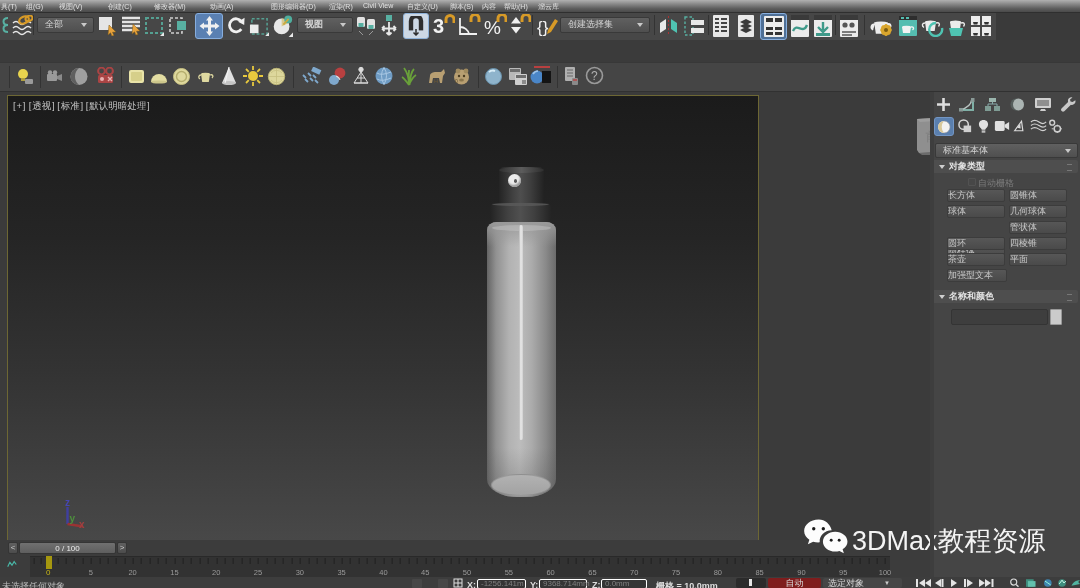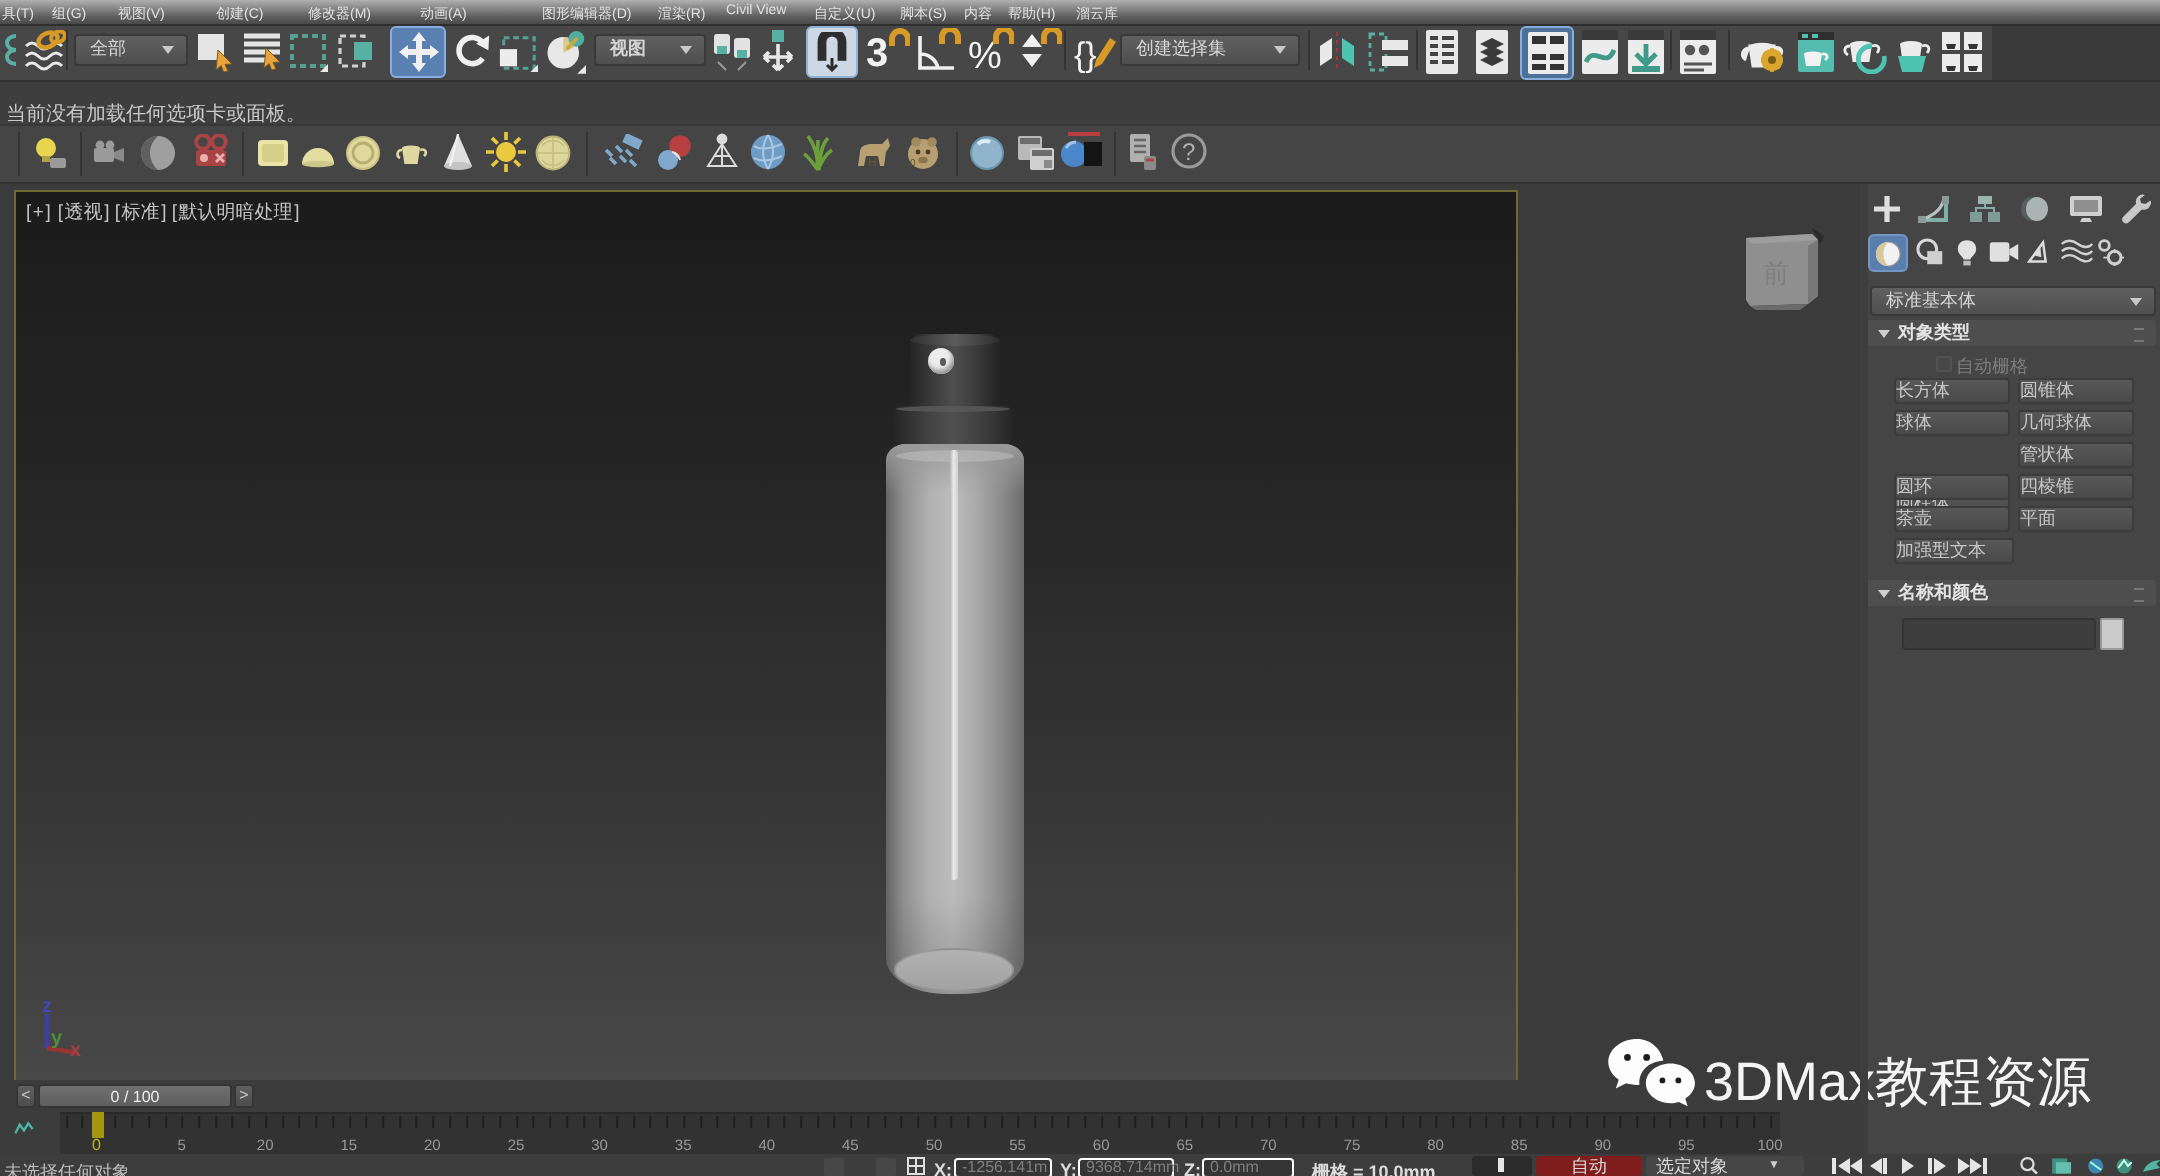--- a/index.html
+++ b/index.html
@@ -14,21 +14,21 @@
   #tb1end{left:996px;top:13px;width:84px;height:27px;background:#3a3a3a;}
   .sep{position:absolute;width:1px;background:#333;}
   .drop{position:absolute;background:linear-gradient(#606060,#4f4f4f);border:1px solid #393939;
     border-radius:2px;color:#d5d5d5;font-size:9px;line-height:13px;padding-left:7px;}
   .drop:after{content:"";position:absolute;right:6px;top:5px;border-left:3.5px solid transparent;
     border-right:3.5px solid transparent;border-top:4.5px solid #c9c9c9;}
   #ribbon{left:0;top:40px;width:1080px;height:22px;background:#3e3e3e;border-top:1px solid #303030;}
   #ribbon .msg{position:absolute;left:3px;top:9px;font-size:10px;color:#c9c9c9;}
   #tb2{left:0;top:62px;width:1080px;height:30px;background:#454545;border-top:1px solid #383838;border-bottom:1px solid #313131;}
   #vp{left:7px;top:95px;width:752px;height:446px;border:1px solid #6d6734;
-    background:linear-gradient(#1b1b1b,#252525 32%,#333 62%,#484848);}
+    background:linear-gradient(#1b1b1b,#252525 32%,#333 62%,#484848);padding-left:44px;}
   #vplabel{left:5px;top:4px;font-size:9.5px;color:#c4c4c4;}
   #panel{left:930px;top:92px;width:150px;height:496px;background:#454545;}
   .rollhead{position:absolute;left:2px;width:146px;height:13px;background:#4e4e4e;
     border-radius:2px;color:#e3e3e3;font-size:9px;font-weight:bold;line-height:13px;padding-left:17px;}
   .rollhead:before{content:"";position:absolute;left:7px;top:5px;border-left:3.5px solid transparent;
     border-right:3.5px solid transparent;border-top:4px solid #cfcfcf;}
   .rollhead:after{content:"";position:absolute;right:6px;top:4px;width:5px;height:5px;
     border-top:1px solid #777;border-bottom:1px solid #777;}
   .pbtn{position:absolute;width:58px;height:13px;background:linear-gradient(#575757,#4a4a4a);
     border:1px solid #3c3c3c;border-radius:2px;color:#c6c6c6;font-size:9px;line-height:11px;text-align:left;}
@@ -272,23 +272,20 @@
           <rect x="12" y="1" width="9" height="9"></rect>
           <rect x="1" y="12" width="9" height="9"></rect>
           <rect x="12" y="12" width="9" height="9"></rect>
         </g>
         <g fill="#333">
           <path d="M3 7 h5 l-.7 2.5 h-3.6z M14 7 h5 l-.7 2.5 h-3.6z M3 18 h5 l-.7 2.5 h-3.6z M14 18 h5 l-.7 2.5 h-3.6z"></path>
         </g>
       </svg>
   </div>
 
-  <div class="abs" id="ribbon">
-      <span class="msg">当前没有加载任何选项卡或面板。</span>
-    </div>
 
   <div class="abs" id="tb2"></div>
   <div class="abs" id="tb2icons">
     <div class="sep" style="left:9px;top:66px;height:22px;"></div>
 
     <svg class="abs" style="left:16px;top:68px" width="18" height="17" viewBox="0 0 18 17">
         <circle cx="7" cy="6" r="5" fill="#e8d44e"></circle>
         <path d="M5 10 h4 v3 h-4z" fill="#b0a040"></path>
         <rect x="9" y="11" width="8" height="5" rx="1" fill="#9a9a9a"></rect>
       </svg>

